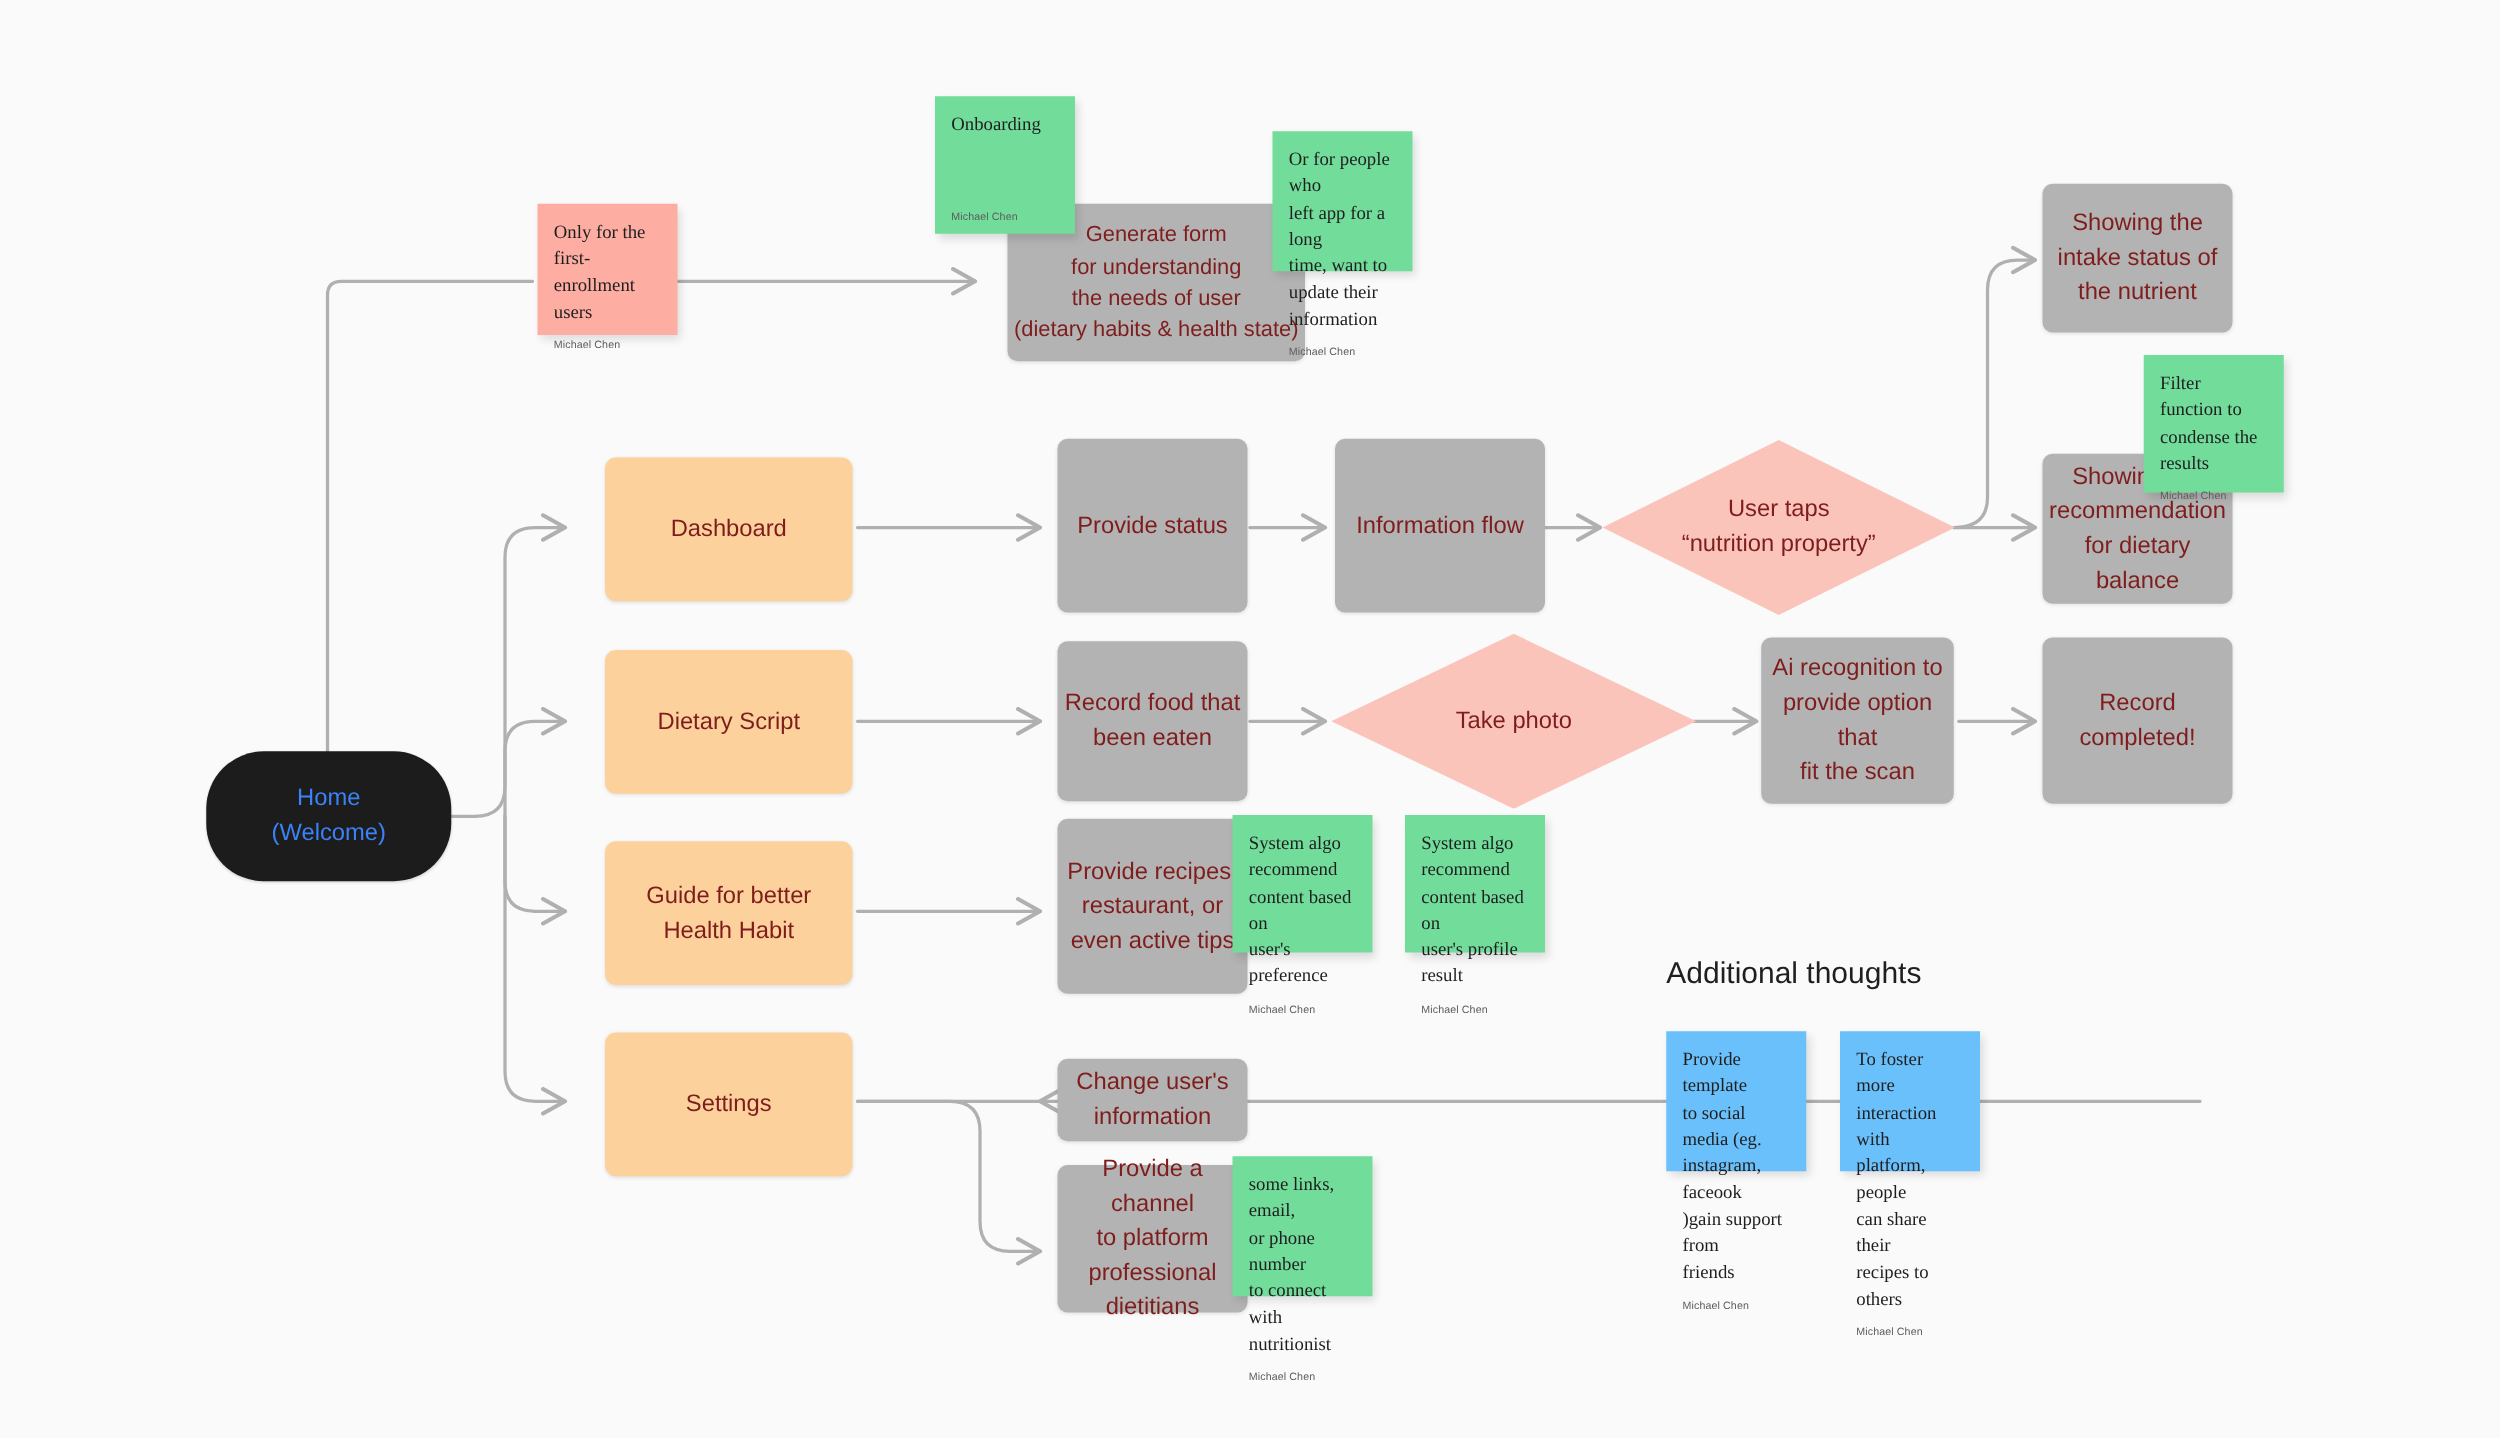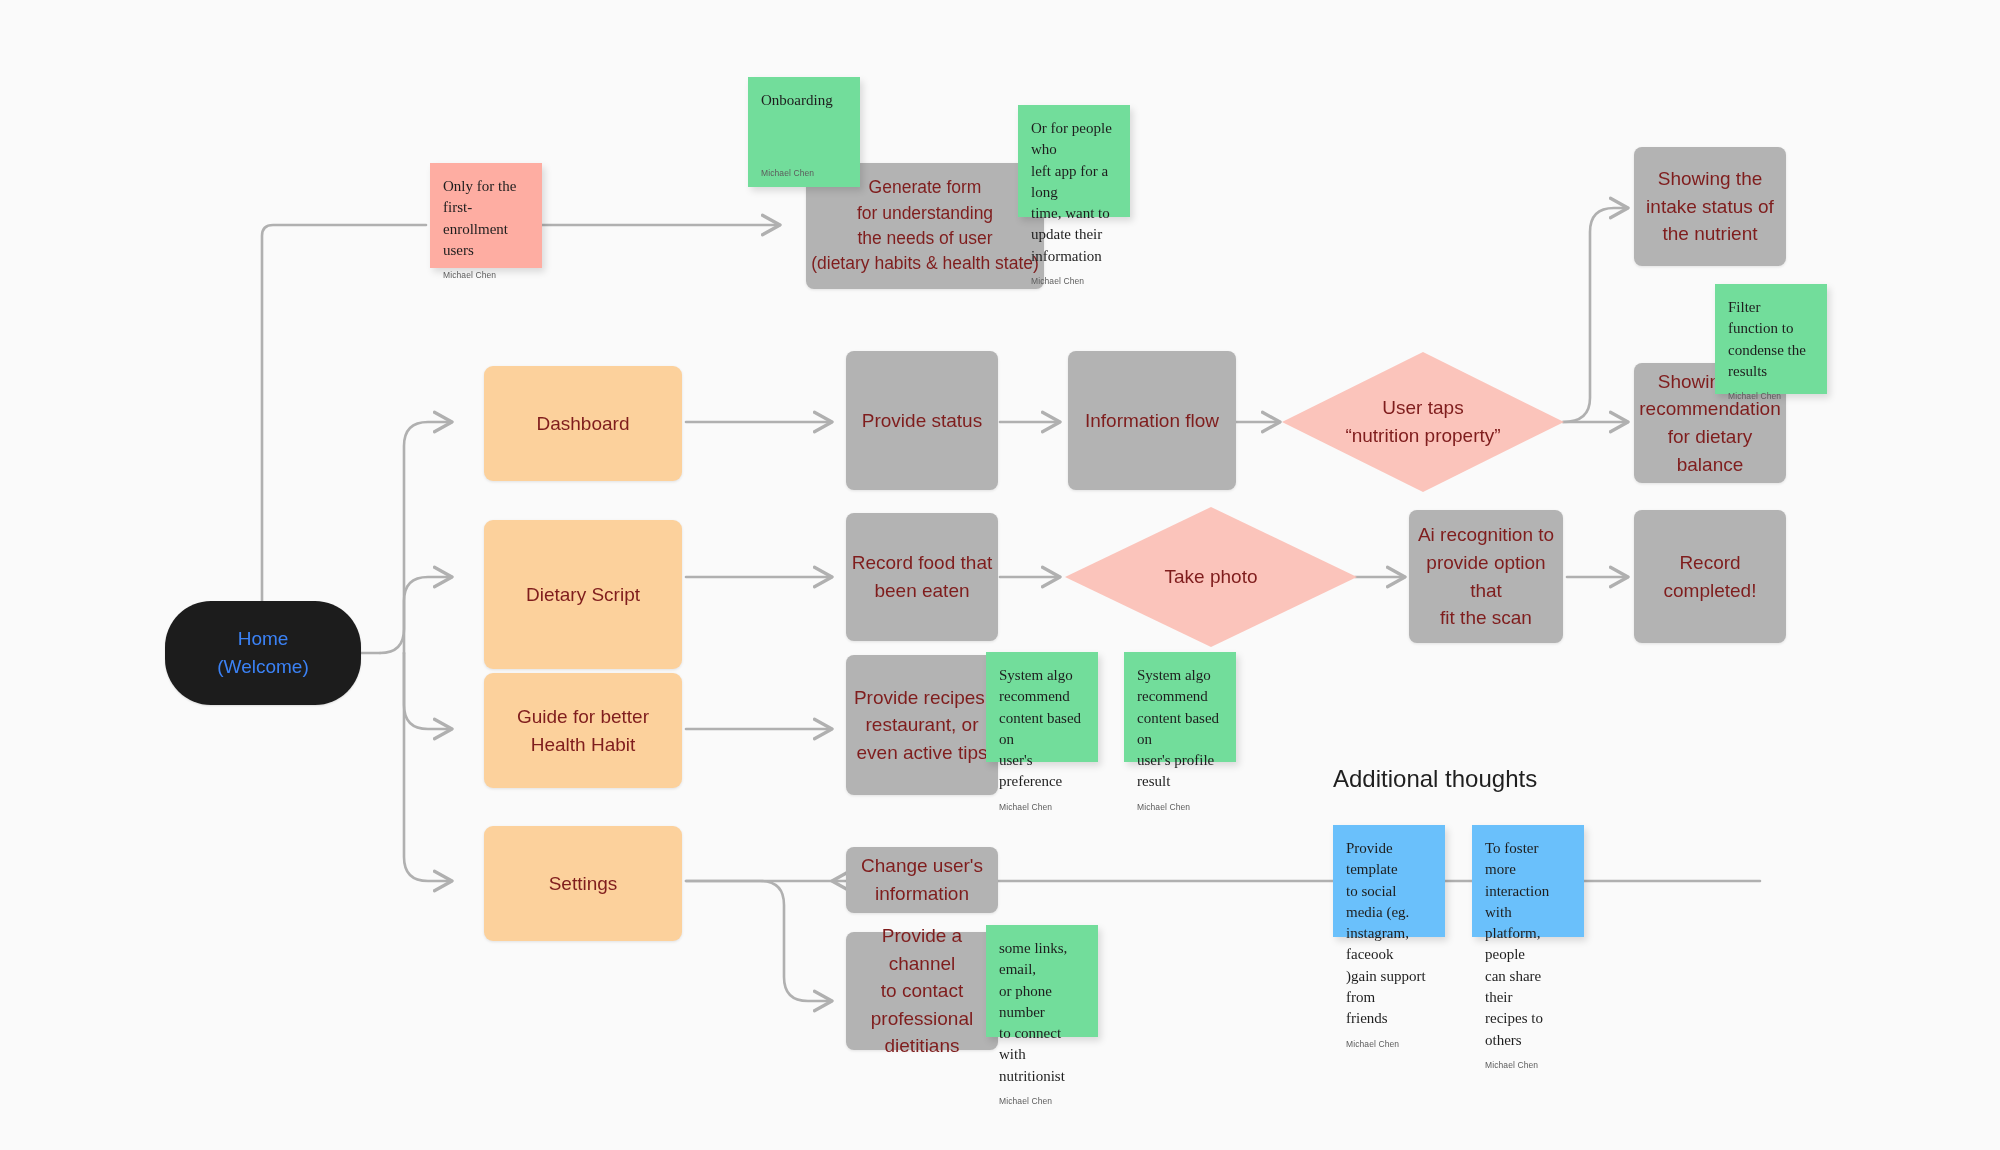--- a/index.html
+++ b/index.html
@@ -132,21 +132,21 @@
   <div class="node node-home" style="left:165px; top:601px; width:196px; height:104px;">Home
 (Welcome)</div>
 
   <div class="node node-gray" style="left:806px; top:163px; width:238px; height:126px; font-size:17.5px;">Generate form
 for understanding
 the needs of user
 (dietary habits &amp; health state)</div>
 
   <div class="node node-process" style="left:484px; top:366px; width:198px; height:115px;">Dashboard</div>
 
-  <div class="node node-process" style="left:484px; top:520px; width:198px; height:149px;">Dietary Script</div>
+  <div class="node node-process" style="left:484px; top:520px; width:198px; height:115px;">Dietary Script</div>
 
   <div class="node node-process" style="left:484px; top:673px; width:198px; height:115px;">Guide for better
 Health Habit</div>
 
   <div class="node node-process" style="left:484px; top:826px; width:198px; height:115px;">Settings</div>
 
   <div class="node node-gray" style="left:846px; top:351px; width:152px; height:139px;">Provide status</div>
 
   <div class="node node-gray" style="left:1068px; top:351px; width:168px; height:139px;">Information flow</div>
 
@@ -179,21 +179,21 @@
   <div class="node node-gray" style="left:1634px; top:510px; width:152px; height:133px;">Record completed!</div>
 
   <div class="node node-gray" style="left:846px; top:655px; width:152px; height:140px;">Provide recipes,
 restaurant, or
 even active tips</div>
 
   <div class="node node-gray" style="left:846px; top:847px; width:152px; height:66px;">Change user's
 information</div>
 
   <div class="node node-gray" style="left:846px; top:932px; width:152px; height:118px;">Provide a channel
-to contact
+to platform
 professional
 dietitians</div>
 
   <div class="note note-pink" style="left:430px; top:163px; width:112px; height:105px;">
     <span class="note-text">Only for the first-
 enrollment users</span>
     <span class="note-author">Michael Chen</span>
   </div>
 
   <div class="note note-green" style="left:748px; top:77px; width:112px; height:110px;">

